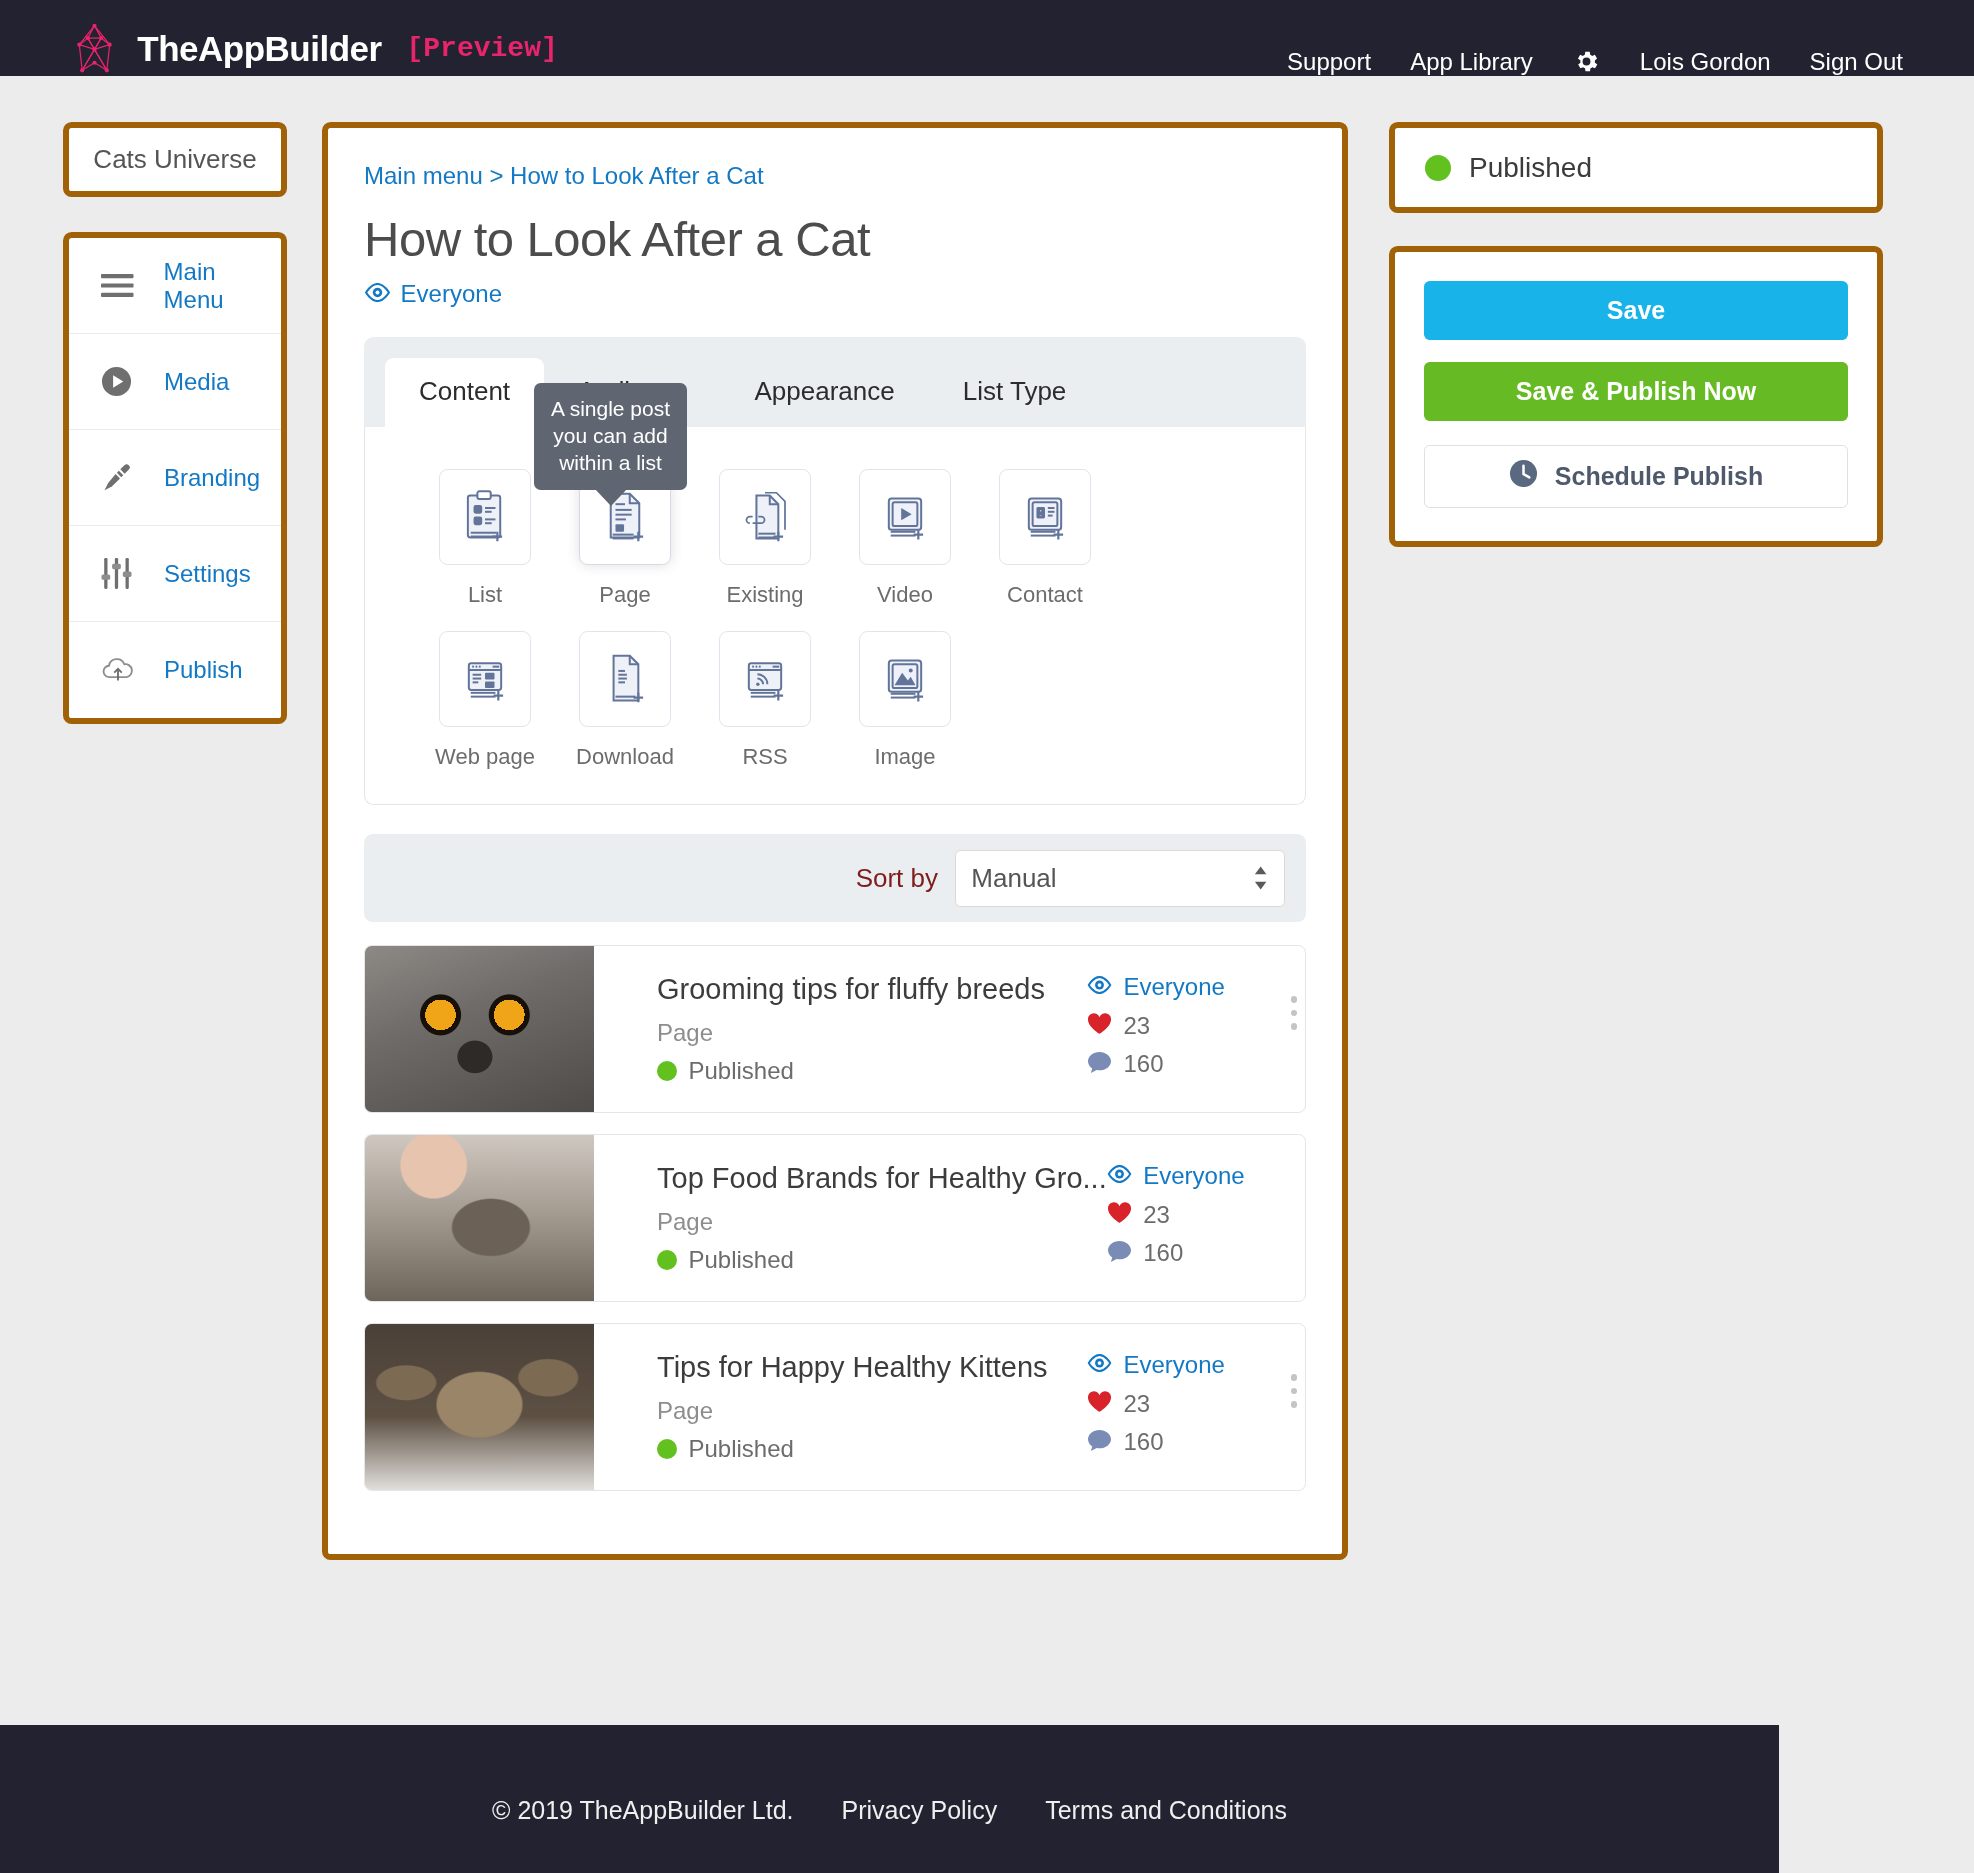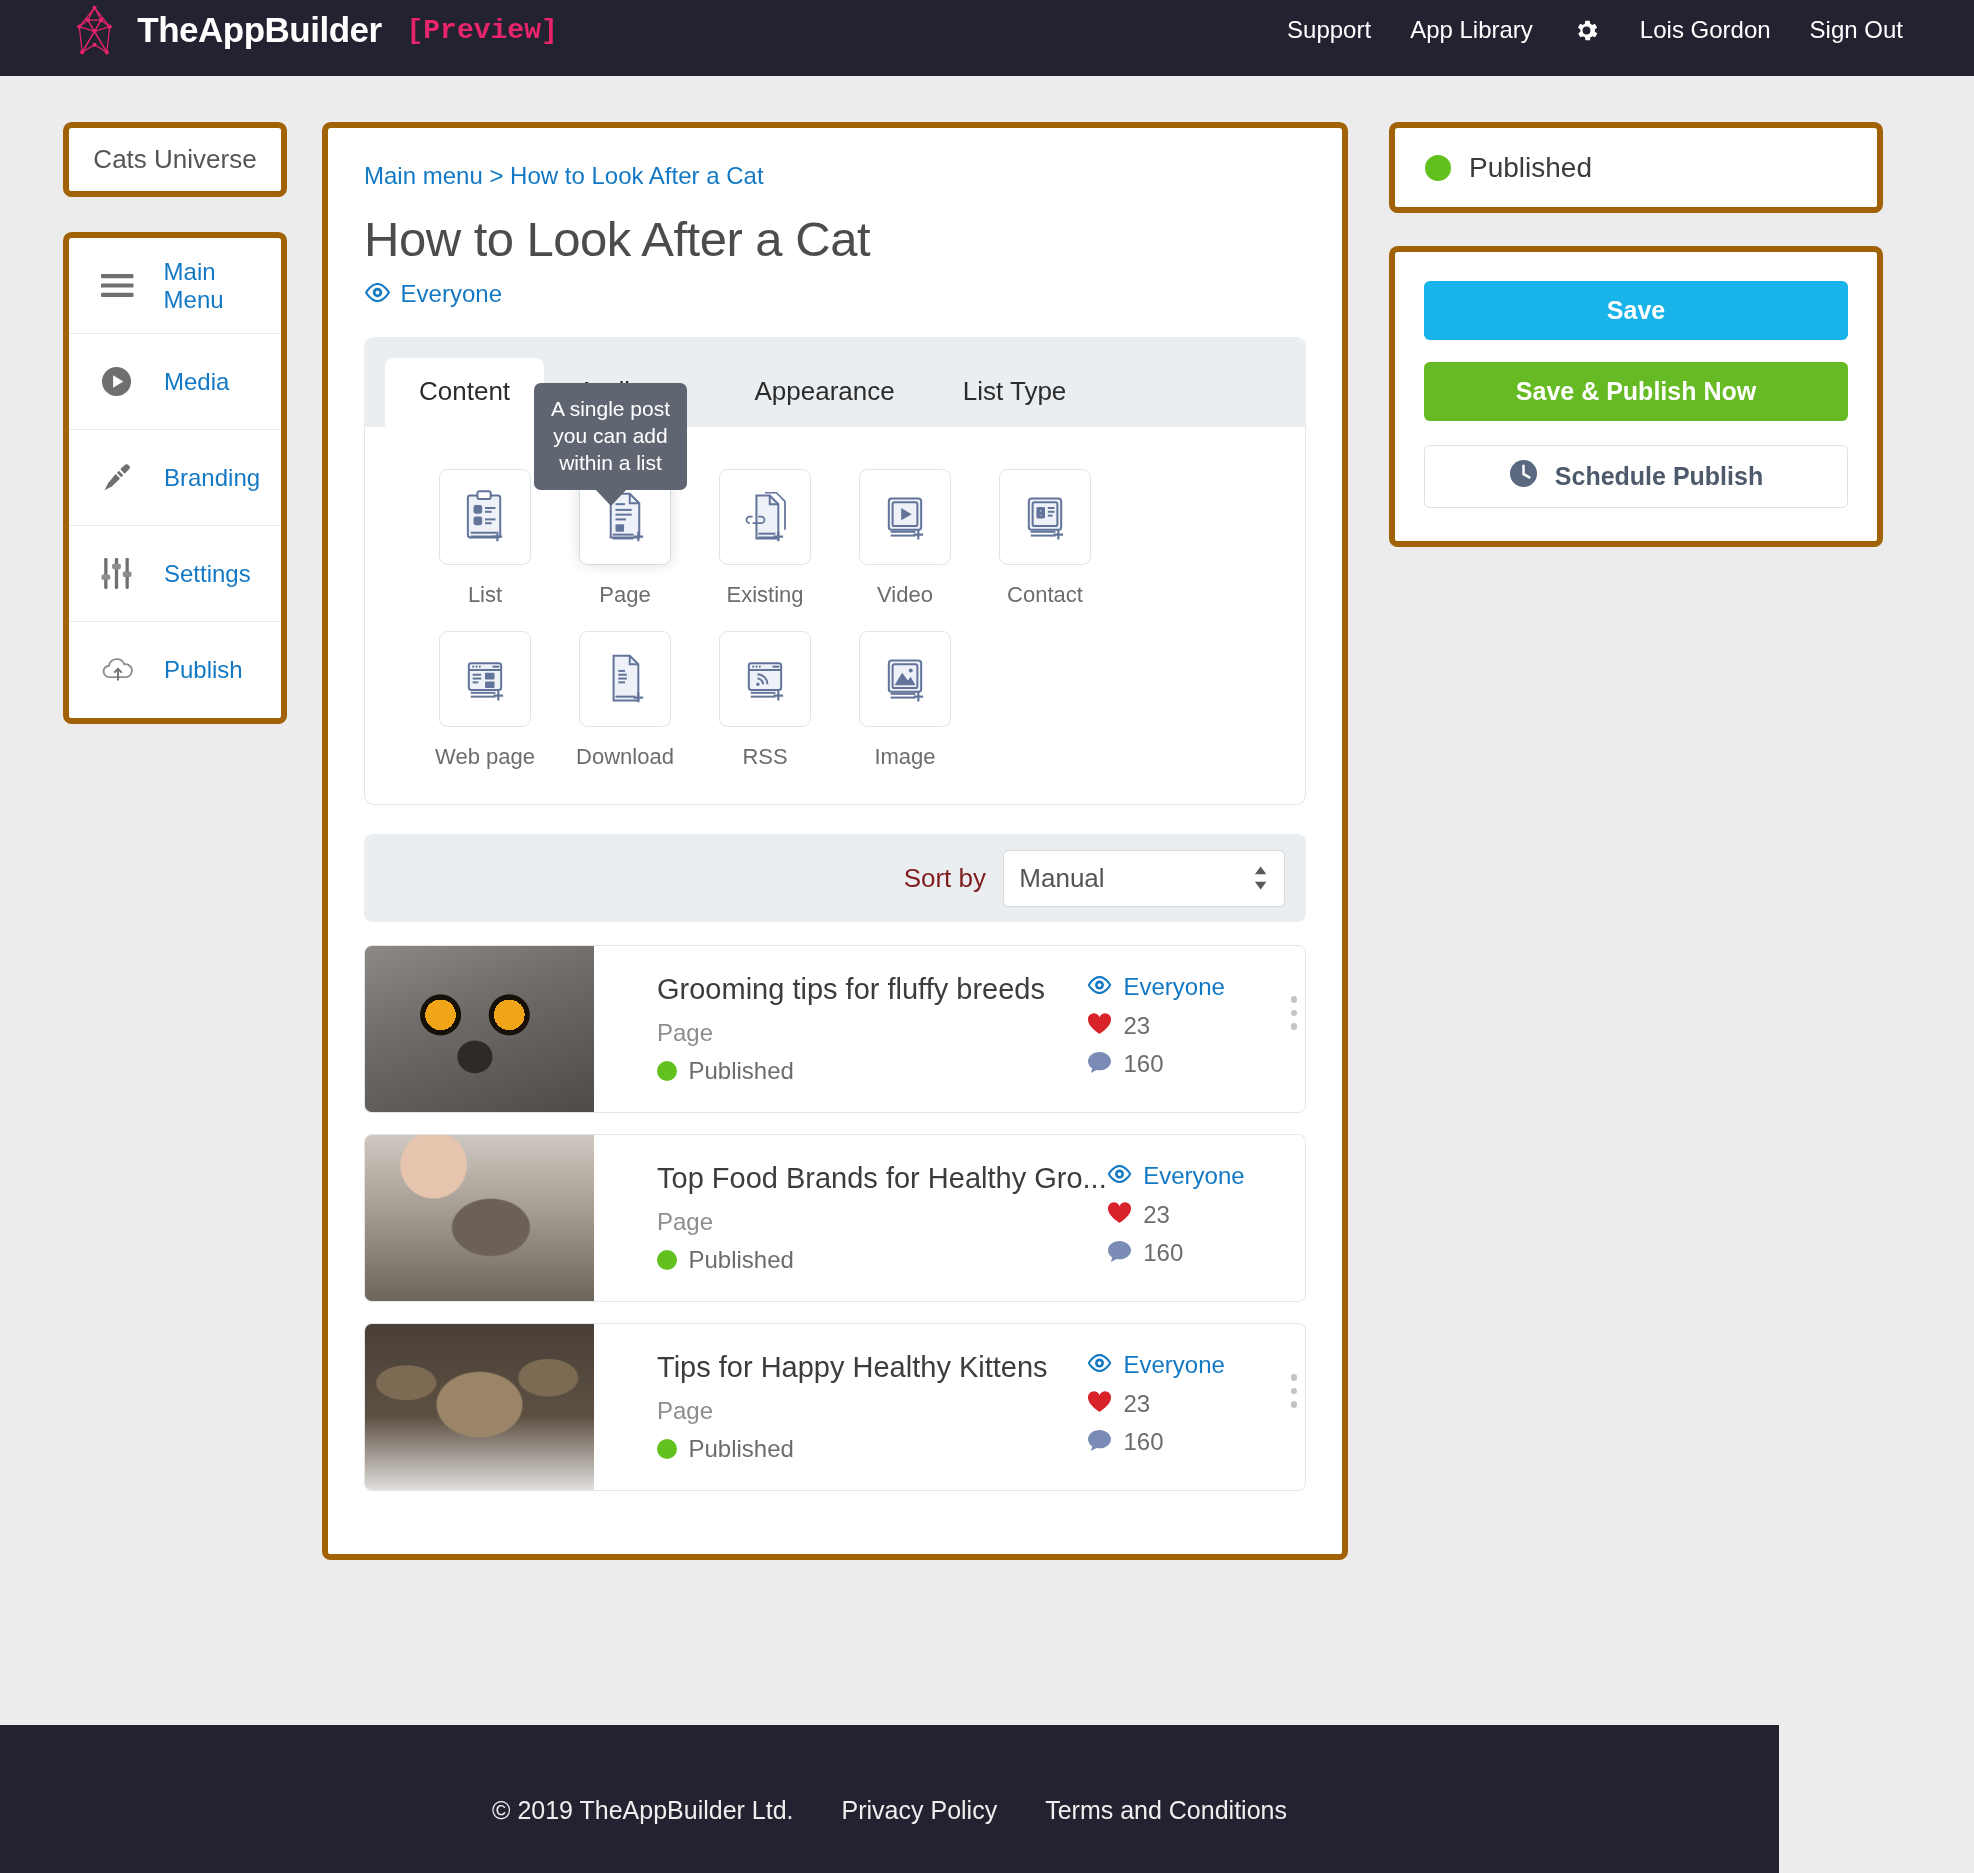--- a/index.html
+++ b/index.html
@@ -9,22 +9,22 @@
     background: #ececec;
     color: #444;
     overflow: hidden;
   }
 
   
   .topbar {
     height: 76px;
     background: #232230;
     display: flex;
-    align-items: center;
-    padding: 0 72px 16px 67px;
+    align-items: flex-end;
+    padding: 0 72px 0 67px;
     position: relative;
   }
   .brand { display: flex; align-items: center; gap: 15.3px; }
   .brand-mark { width: 55px; height: 55px; }
   .brand-text {
     font-size: 35px;
     font-weight: bold;
     color: #ffffff;
     letter-spacing: -0.5px;
   }
@@ -196,21 +196,21 @@
     background: #ebeef0;
     border-radius: 8.6px;
     margin-top: 29px;
     height: 88px;
     display: flex; align-items: center; justify-content: flex-end;
     padding-right: 21px;
     gap: 17px;
   }
   .sort-label { font-size: 26px; color: #7f1d1d; }
   .sort-select {
-    width: 282px; height: 57px;
+    width: 330px; height: 57px;
     background: #fff;
     border: 1px solid #d9d9d9;
     border-radius: 5.7px;
     display: flex; align-items: center;
     padding: 0 15.3px;
     font-size: 26px; color: #555;
     position: relative;
     cursor: pointer;
   }
   .sort-arrows {

